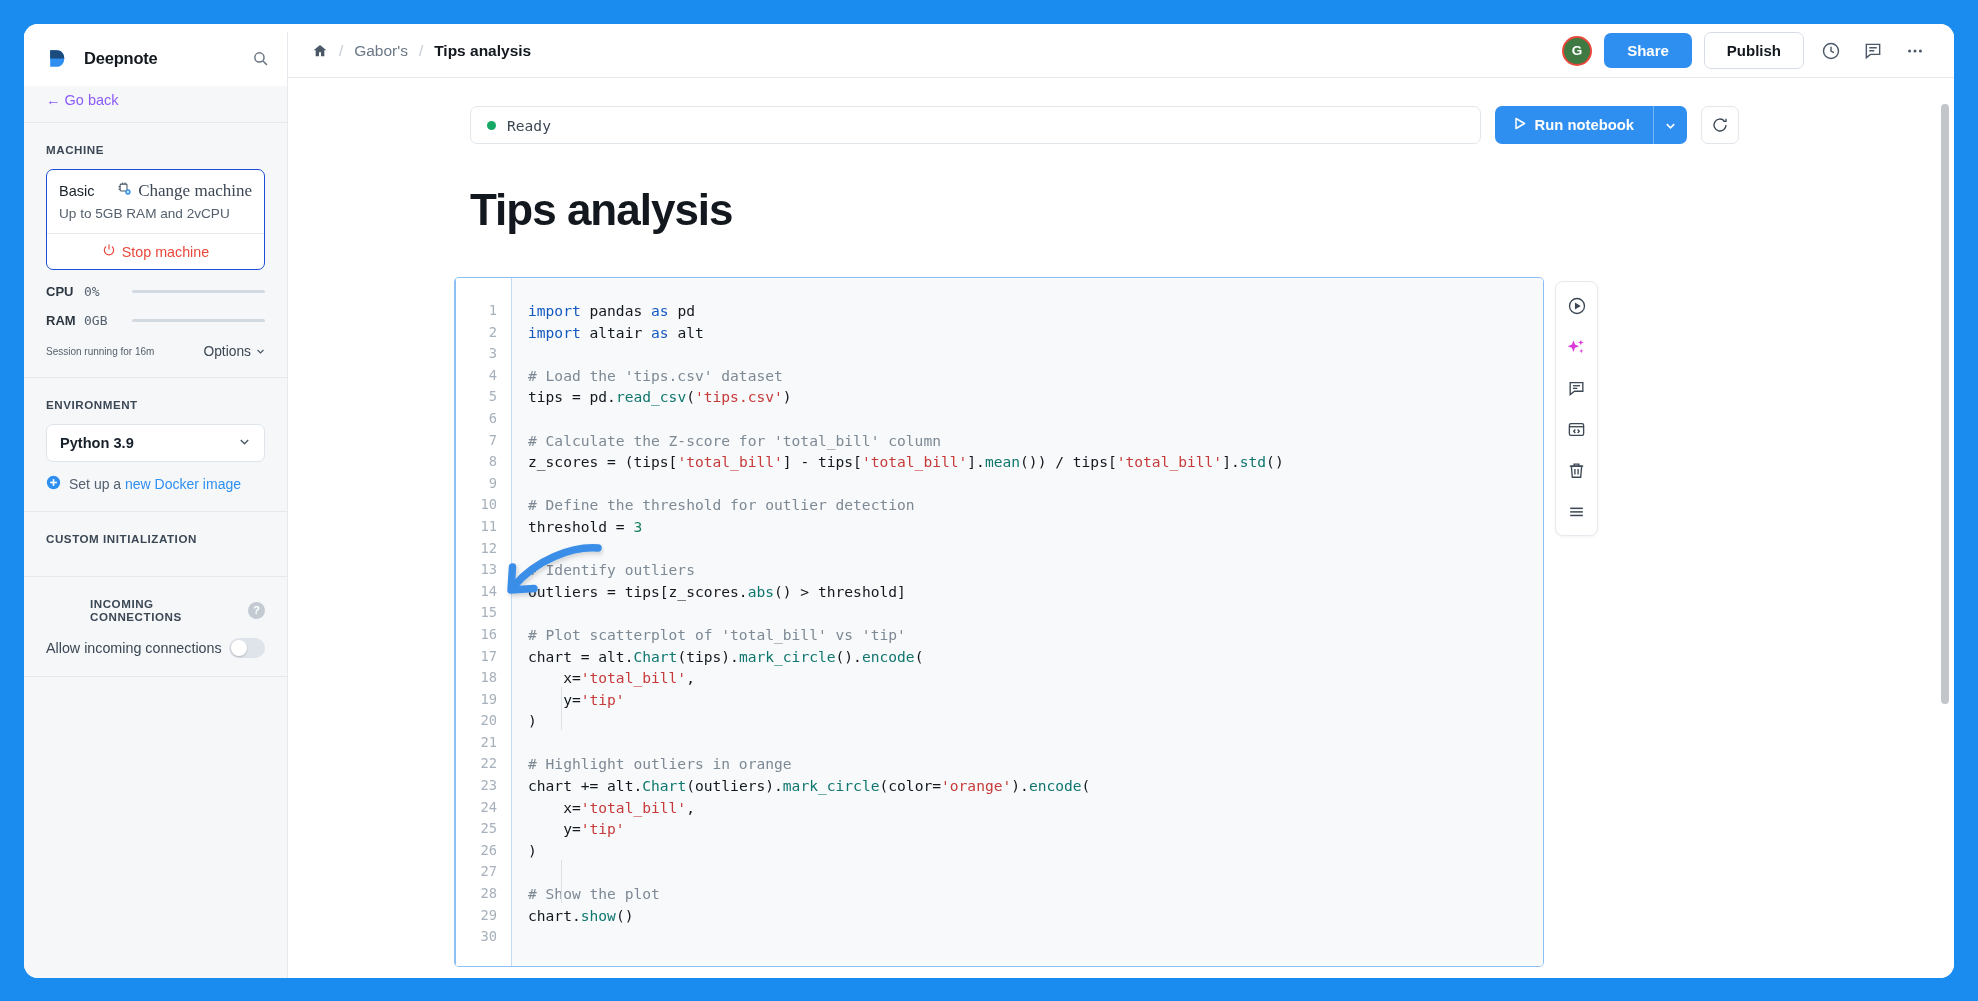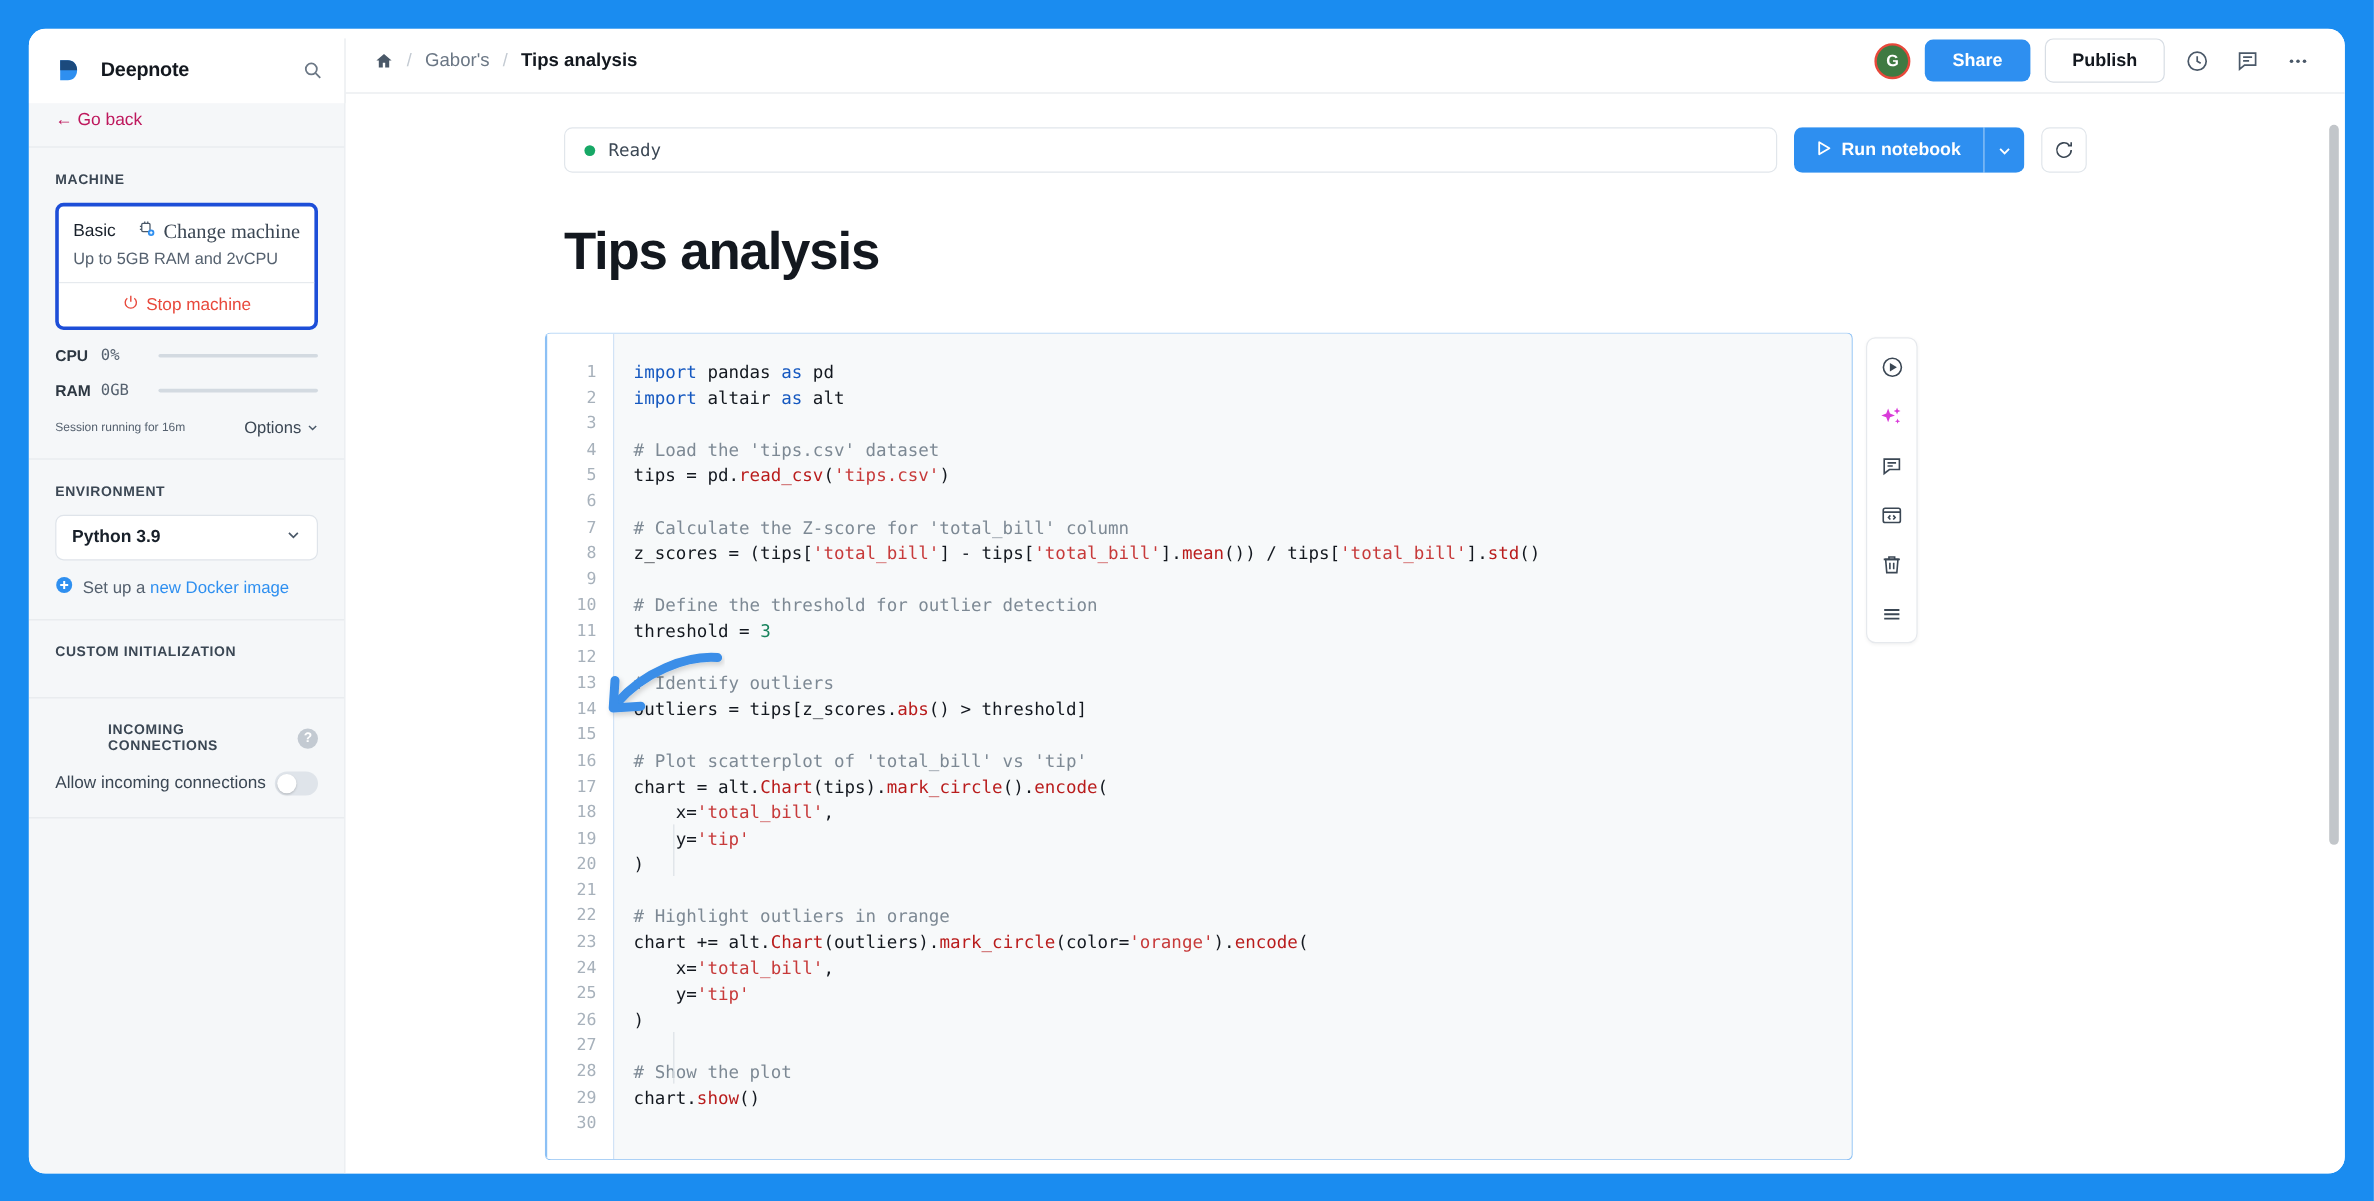--- a/index.html
+++ b/index.html
@@ -103,30 +103,30 @@
   
   .sidebar {
     width: 264px; min-width: 264px;
     background: #f5f7f9;
     border-right: 1px solid #e6e9ed;
     overflow: hidden;
     position: relative;
   }
   .goback {
     height: 45px; display: flex; align-items: center;
-    padding-left: 22px; font-size: 14.5px; color: #be185d;
+    padding-left: 22px; font-size: 14.5px; color: #8b5cf6;
     border-bottom: 1px solid #e6e9ed; cursor: pointer;
   }
   .sec { padding: 20px 22px 18px 22px; border-bottom: 1px solid #e6e9ed; }
   .sec-title {
     font-size: 11.6px; font-weight: bold; color: #3b4754;
     letter-spacing: 0.55px; margin-bottom: 13px;
   }
   .machine-card {
-    background: #fff; border: 3px solid #1d4ed8; border-radius: 7px;
+    background: #fff; border: 1px solid #1d4ed8; border-radius: 7px;
     overflow: hidden;
   }
   .machine-top { padding: 11px 12px 12px 12px; }
   .machine-row1 {
     display: flex; align-items: center; justify-content: space-between;
     margin-bottom: 5px;
   }
   .machine-name { font-size: 14.5px; color: #18202a; }
   .change-machine {
     display: flex; align-items: center; gap: 6px;
@@ -279,21 +279,21 @@
   }
   .code-area pre {
     font-family: "DejaVu Sans Mono", monospace;
     font-size: 14.6px; line-height: 21.6px; color: #13181f;
     white-space: pre;
   }
   .kw { color: #1558c0; }
   .str { color: #c73a3a; }
   .cmt { color: #7d8994; }
   .num { color: #18835c; }
-  .fn { color: #b91c1c; }
+  .fn { color: #0f766e; }
   .indent-guide {
     position: absolute; width: 1px; background: #dbe1e7;
   }
 
   .cell-tools {
     width: 43px;
     background: #fff;
     border: 1px solid #e6e9ed;
     border-radius: 8px;
     padding: 11px 0 11px 0;

